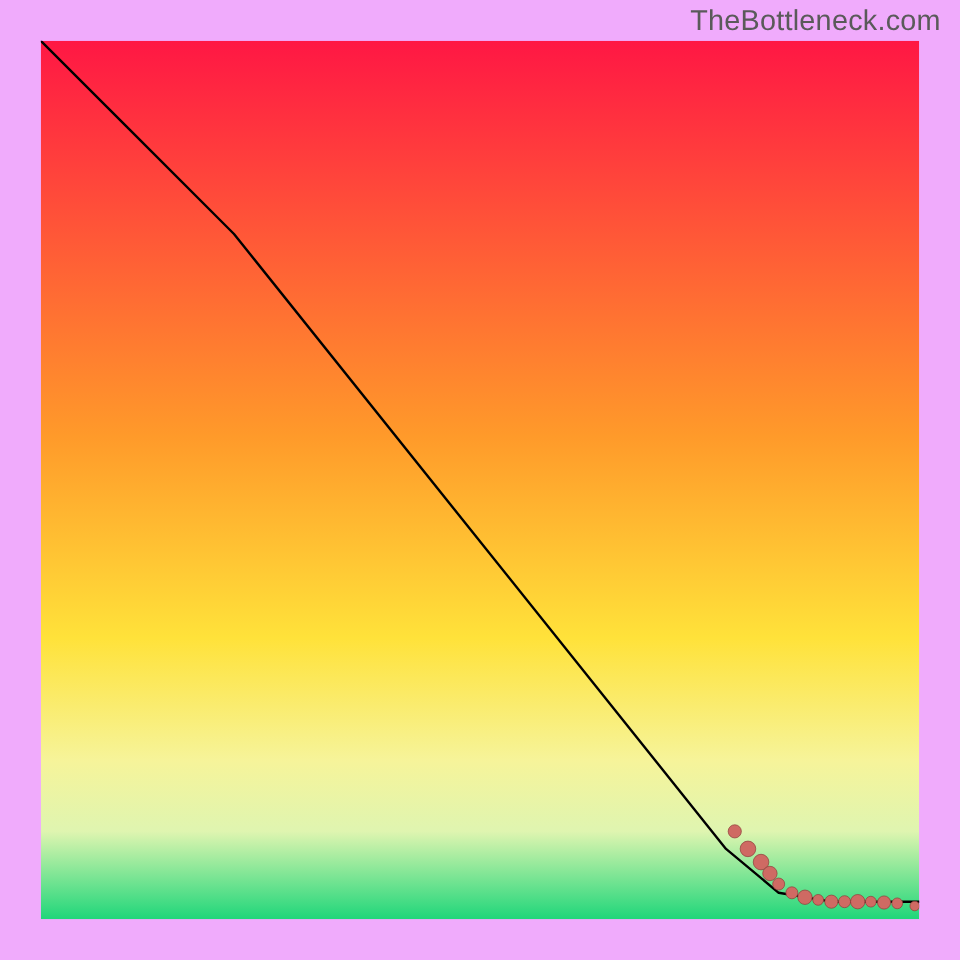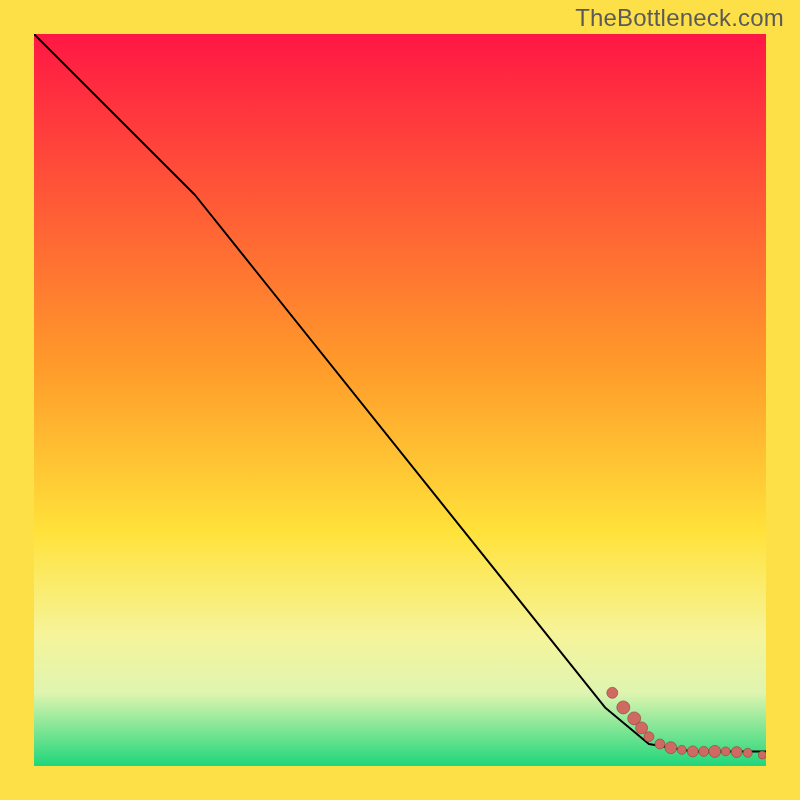--- a/index.html
+++ b/index.html
@@ -6,21 +6,21 @@
     margin: 0;
     padding: 0;
     width: 800px;
     height: 800px;
     background: #000;
   }
   .stage {
     position: relative;
     width: 800px;
     height: 800px;
-    background: #fde047;
+    background: #f0abfc;
   }
   .watermark {
     position: absolute;
     top: 4px;
     right: 16px;
     font-family: Arial, Helvetica, sans-serif;
     font-size: 24px;
     font-weight: 400;
     color: #5a5a5a;
     letter-spacing: 0.2px;

